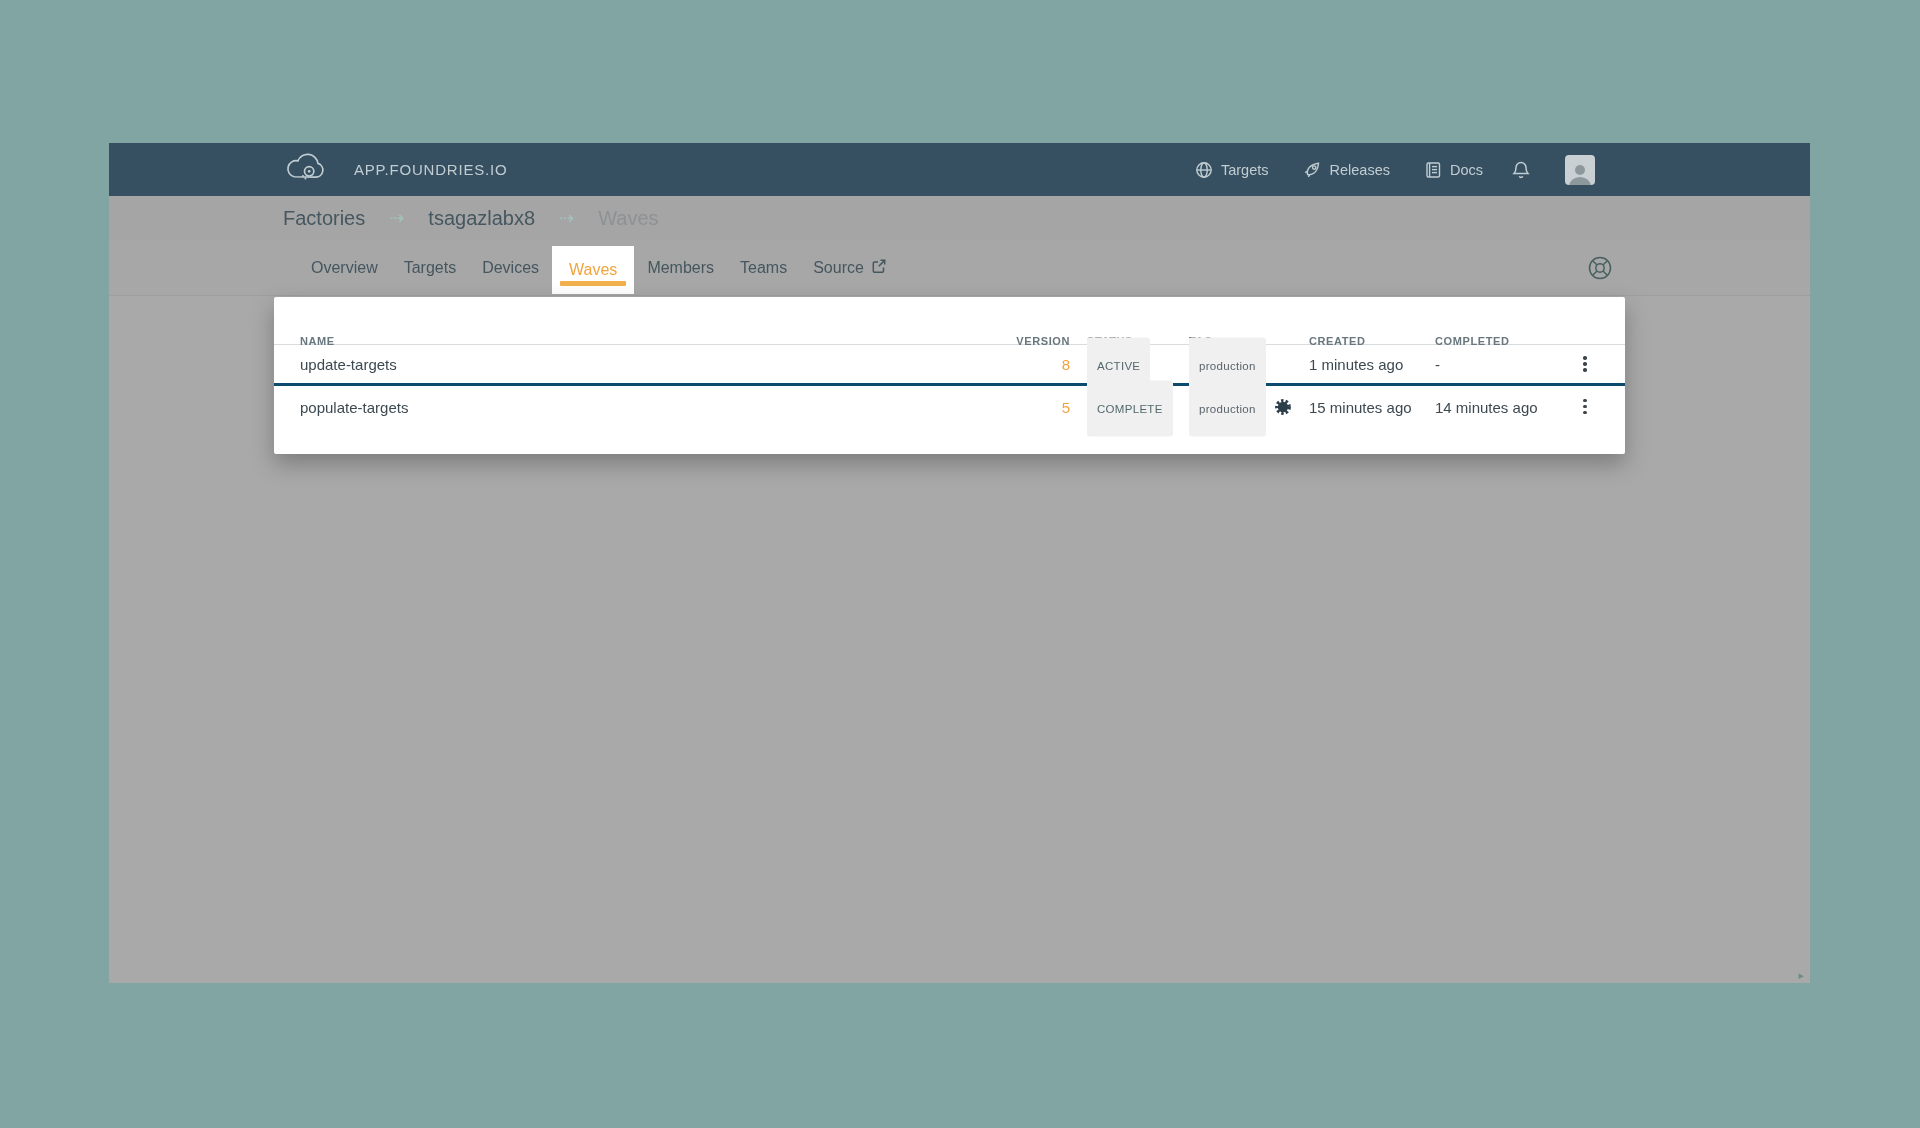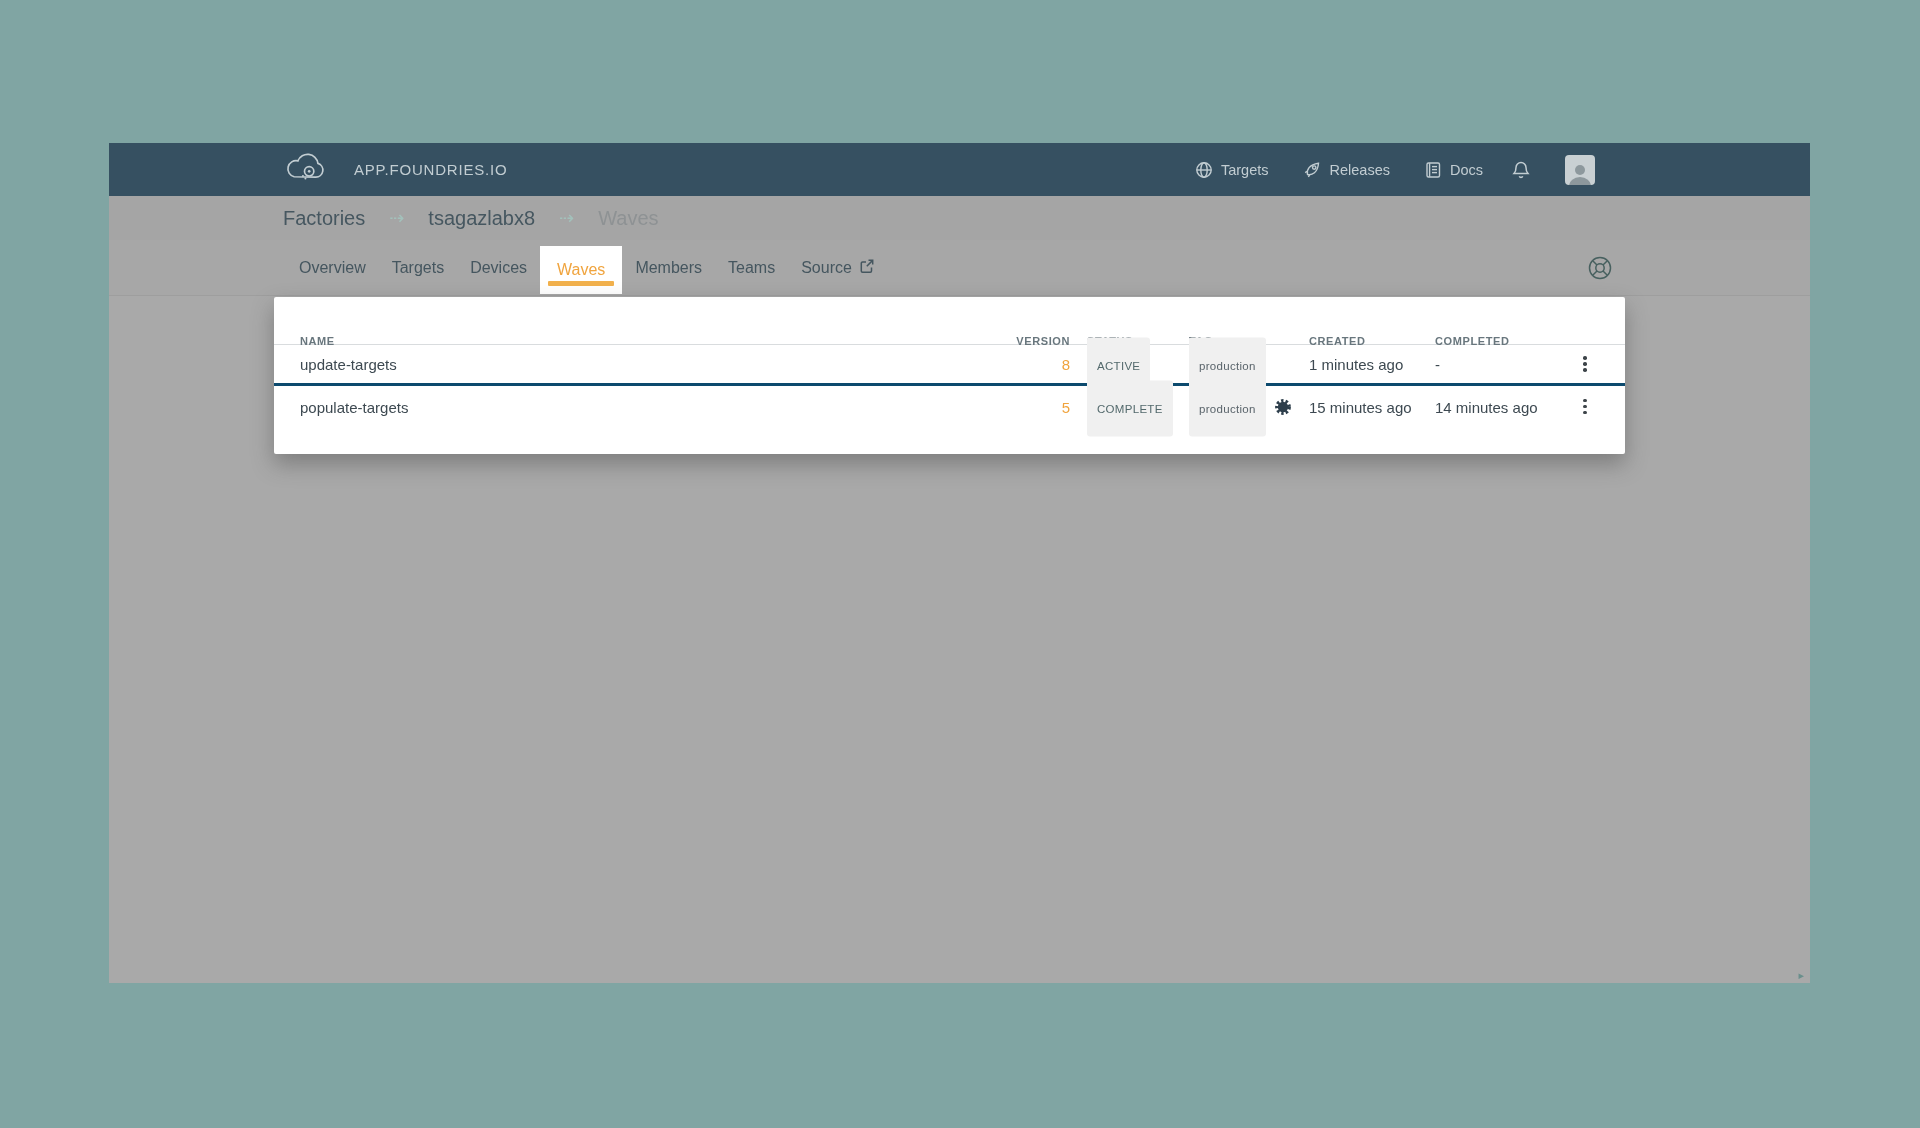--- a/index.html
+++ b/index.html
@@ -27,21 +27,21 @@
   .crumb-band { position:absolute; left:0; top:53px; width:100%; height:44px;
                 background:#a5a5a5; display:flex; align-items:center; }
   .crumbs { margin-left:174px; display:flex; align-items:center; font-size:20px;gap:12px; }
   .crumb { color:#465760; }
   .crumb.last { color:#8e9294; }
   .crumb-sep { color:#a3c1bb; font-size:18px; margin:0 12px; }
 
   
   .tab-band { position:absolute; left:0; top:97px; width:100%; height:56px;
               background:#a7a7a7; border-bottom:1px solid #9e9e9e;
-              display:flex; align-items:center; }
+              display:flex; align-items:center;padding-left:12px; }
   .tabs { display:flex; align-items:center; margin-left:177px; height:100%; }
   .tab { padding:0 13px; font-size:16px; color:#45565f; display:flex;
          align-items:center; gap:7px; height:100%; cursor:pointer; }
   .tab.active { background:#ffffff; color:#f0a43e; height:48px; margin-top:5px;
                 position:relative; padding:0 17px; }
   .tab.active::after { content:""; position:absolute; left:8px; right:8px;
                 bottom:8px; height:5px; background:#f2b14c; border-radius:1px; }
   .help-btn { margin-left:auto; margin-right:197px; cursor:pointer; height:26px; }
 
   

